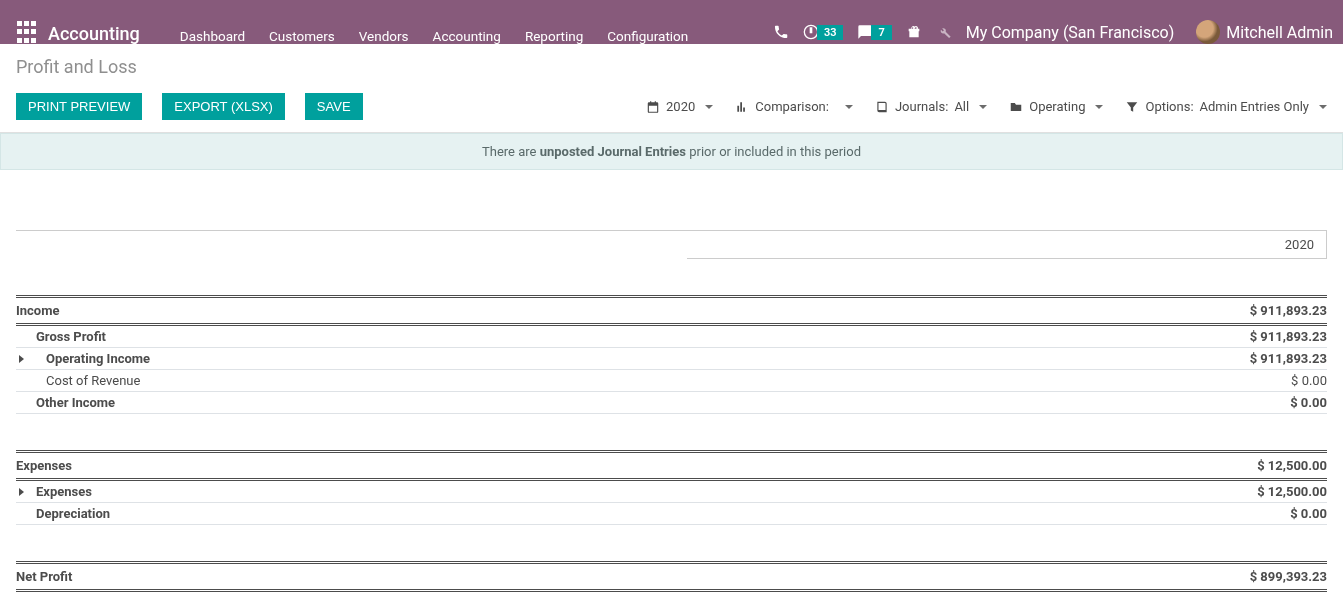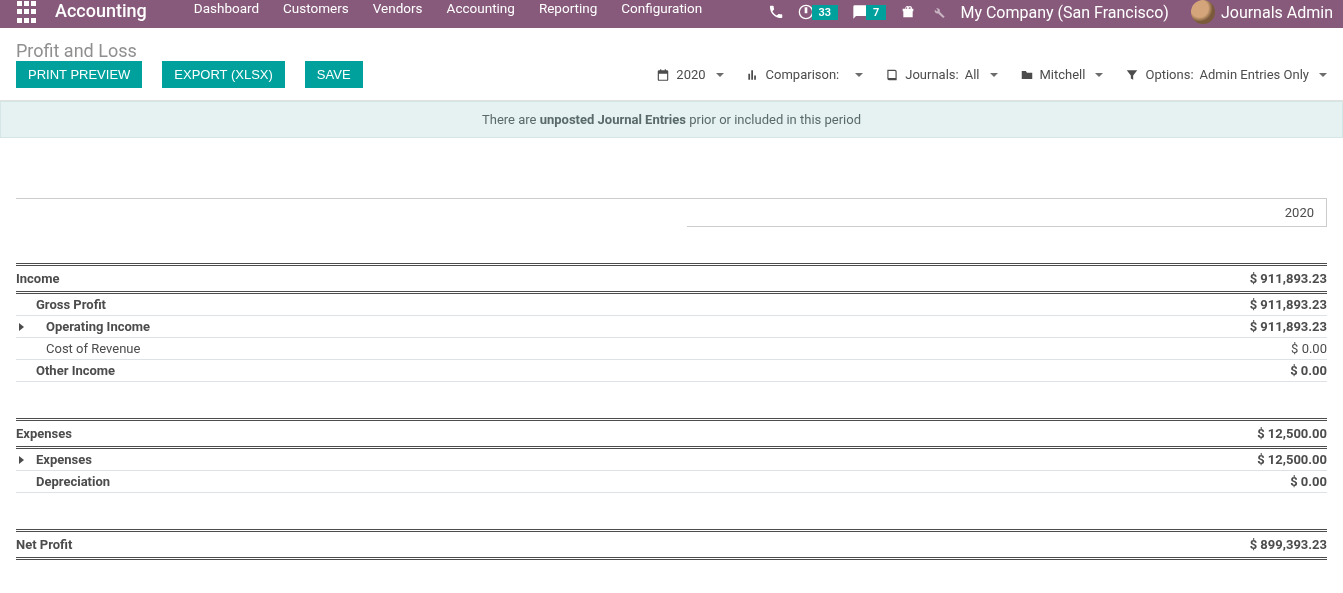--- a/index.html
+++ b/index.html
@@ -1,35 +1,35 @@
 <!DOCTYPE html>
 <html><head>
 <meta charset="utf-8">
 <style>
 * { box-sizing: border-box; margin: 0; padding: 0; }
 body { font-family: -apple-system, BlinkMacSystemFont, "Segoe UI", Roboto, "Helvetica Neue", Arial, sans-serif; font-size: 13px; color: #4c4c4c; background: #fff; width: 1343px; }
 
 
-.navbar { background: #875a7b; height: 28px; display: flex; align-items: flex-start; color: #fff; padding: 0 10px; overflow: hidden; white-space: nowrap; gap: 7px; }
+.navbar { background: #875a7b; height: 44px; display: flex; align-items: flex-end; color: #fff; padding: 0 10px; overflow: hidden; white-space: nowrap; }
 .apps-icon { width: 24px; height: 24px; display: flex; flex-wrap: wrap; gap: 2px; align-items: center; justify-content: center; margin: 0 10px 0 4px; }
 .apps-icon span { width: 5px; height: 5px; background: #fff; display: block; }
 .brand { font-size: 18px; font-weight: 500; color: #fff; margin-right: 40px; }
 .nav-links { display: flex; gap: 24px; }
 .nav-links a { color: #fff; text-decoration: none; font-size: 13.5px; }
 .nav-right { margin-left: auto; display: flex; align-items: center; gap: 14px; }
 .nav-icon { position: relative; color: #fff; display: inline-flex; align-items: center; }
 .nav-icon svg { width: 16px; height: 16px; fill: #fff; }
 .badge { background: #00a09d; color: #fff; font-size: 11px; font-weight: 600; padding: 1px 7px; border-radius: 0; margin-left: -2px; }
 .systray-text { color: #fff; font-size: 16px; }
 .avatar { width: 24px; height: 24px; border-radius: 50%; background: radial-gradient(circle at 35% 35%, #d4a57a 0 40%, #7a5a3a 60% 100%); margin-left: 8px; }
 .wrench-icon { opacity: 0.55; }
 
 
 .o_control_panel { padding: 12px 16px; border-bottom: 1px solid #e0e0e0; }
-.breadcrumb { font-size: 18px; color: #8f8f8f; }
+.breadcrumb { font-size: 18px; color: #8f8f8f; margin-bottom: 16px; }
 .cp-bottom { display: flex; align-items: center; gap: 20px; }
 .btn-primary { background: #00a09d; color: #fff; border: none; padding: 6px 12px; font-size: 13px; font-weight: 500; text-transform: uppercase; cursor: pointer; }
 .cp-right { margin-left: auto; display: flex; gap: 22px; align-items: center; }
 .filter { color: #4c4c4c; font-size: 13px; display: inline-flex; align-items: center; gap: 6px; cursor: pointer; }
 .filter svg { width: 14px; height: 14px; fill: #4c4c4c; }
 .caret { width: 0; height: 0; border-left: 4px solid transparent; border-right: 4px solid transparent; border-top: 4px solid #6c6c6c; margin-left: 4px; }
 .filter-muted { color: #8f8f8f; }
 
 
 .alert { background: #e6f2f2; color: #5a6a6a; padding: 10px 8px; text-align: center; font-size: 13px; border: 1px solid #d4e6e6; }
@@ -103,21 +103,21 @@
         </svg>
     </span>
     <span class="nav-icon wrench-icon">
       <svg viewBox="0 0 24 24">
           <path d="M22 19l-7.5-7.5c.5-1.3.3-2.9-.8-4-1.2-1.2-3-1.4-4.4-.6l2.6 2.6-1.8 1.8L7.5 8.7c-.8 1.4-.6 3.2.6 4.4 1.1 1.1 2.7 1.3 4 .8L19.6 21 22 19z"></path>
         </svg>
     </span>
     <span class="systray-text">My Company (San Francisco)</span>
     <span style="display:inline-flex;align-items:center;gap:6px">
       <span class="avatar"></span>
-      <span class="systray-text">Journals Admin</span>
+      <span class="systray-text">Mitchell Admin</span>
     </span>
   </div>
 </div>
 
 <div class="o_control_panel">
   <div class="breadcrumb">Profit and Loss</div>
   <div class="cp-bottom">
     <button class="btn-primary">PRINT PREVIEW</button>
     <button class="btn-primary">EXPORT (XLSX)</button>
     <button class="btn-primary">SAVE</button>
@@ -143,21 +143,21 @@
             <path d="M4 3h13a3 3 0 0 1 3 3v15H7a3 3 0 0 1-3-3V3zm2 2v12h12V6a1 1 0 0 0-1-1H6z"></path>
           </svg>
         <span>Journals:</span>
         <span>All</span>
         <span class="caret"></span>
       </div>
       <div class="filter">
         <svg viewBox="0 0 24 24">
             <path d="M3 5h7l2 3h9v11H3V5z"></path>
           </svg>
-        <span>Mitchell</span>
+        <span>Operating</span>
         <span class="caret"></span>
       </div>
       <div class="filter">
         <svg viewBox="0 0 24 24">
             <path d="M3 4h18l-7 9v7l-4-2v-5L3 4z"></path>
           </svg>
         <span>Options:</span>
         <span>Admin Entries Only</span>
         <span class="caret"></span>
       </div>

